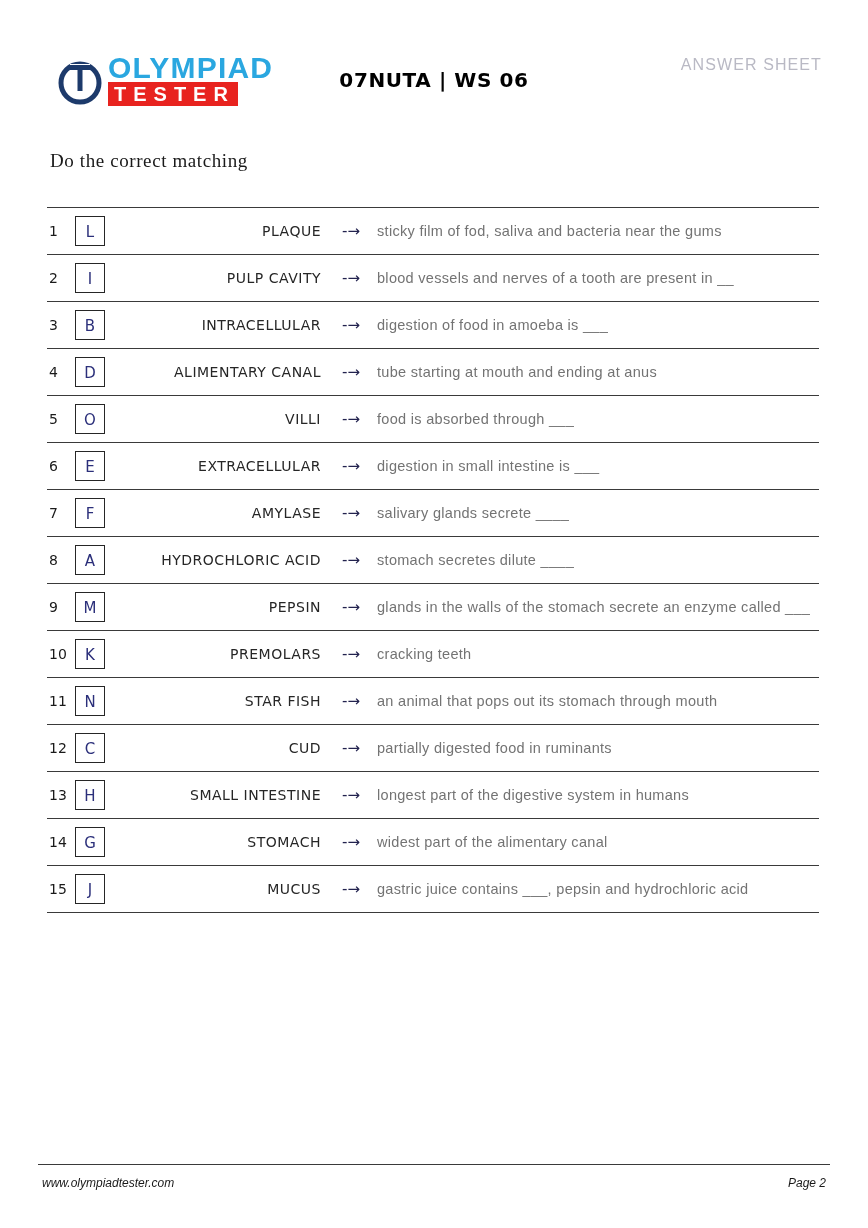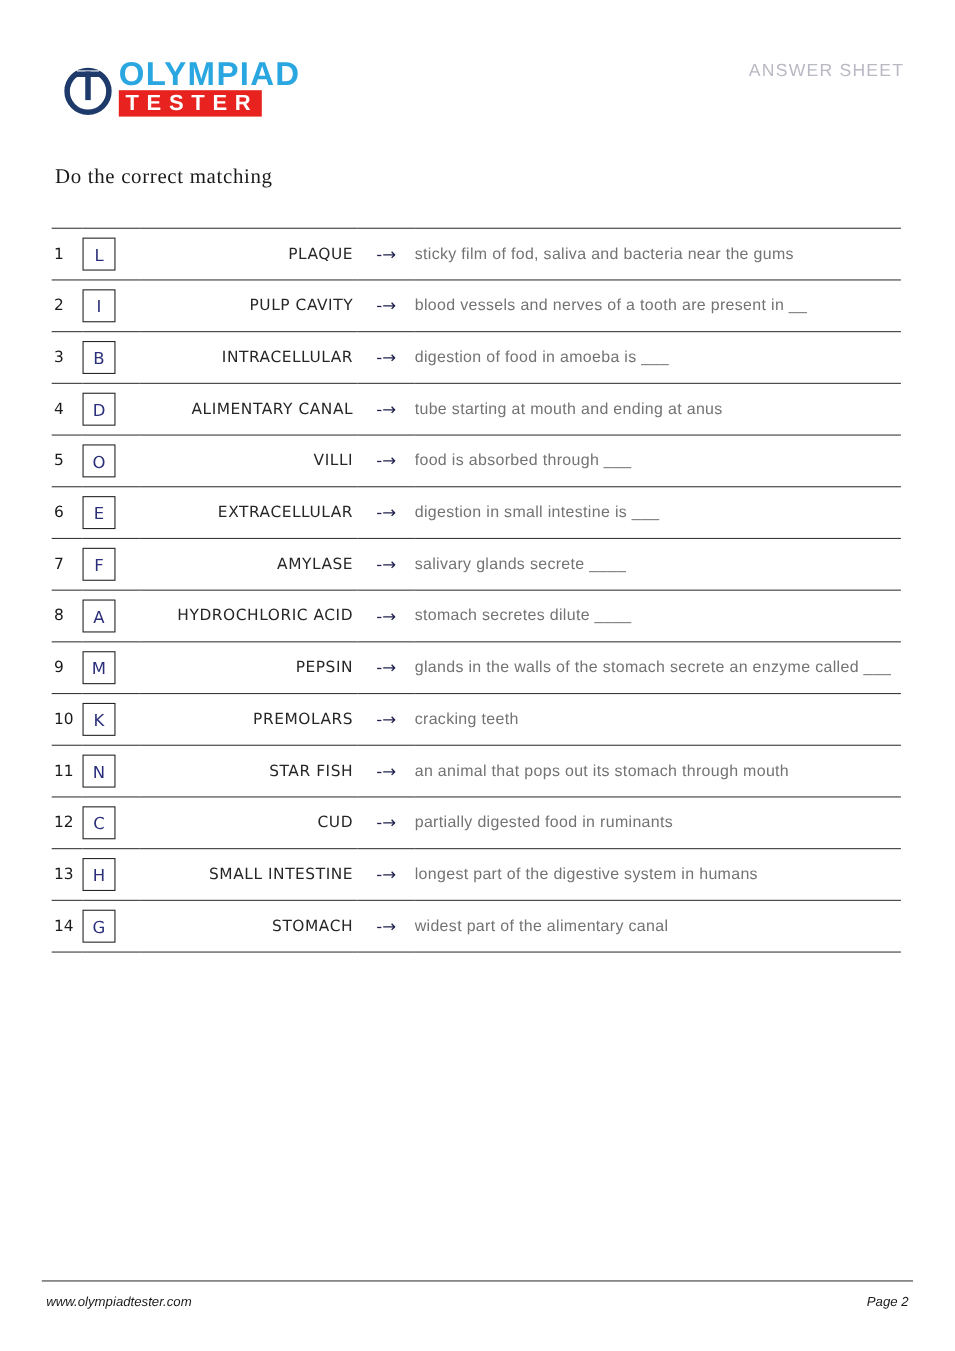--- a/index.html
+++ b/index.html
@@ -228,20 +228,21 @@
           <rect x="13" y="7" width="22" height="5" fill="#1d3a6b"></rect>
           <rect x="21.5" y="7" width="5" height="26" fill="#1d3a6b"></rect>
         </svg>
       </span>
       <div class="logo-text">
         <div class="logo-top">OLYMPIAD</div>
         <div class="logo-bottom">TESTER</div>
       </div>
     </div>
 
+    <div class="doc-title">07NUTA | WS 06</div>
     <div class="answer-sheet-tag">ANSWER SHEET</div>
   </div>
 
   <div class="instruction">Do the correct matching</div>
 
   <table class="match-table">
     <tbody id="match-body">
         <tr>
           <td class="c-num">1</td>
           <td class="c-ans"><span class="ans-box">L</span></td>
@@ -332,20 +333,27 @@
           <td class="c-term">SMALL INTESTINE</td>
           <td class="c-arrow">-→</td>
           <td class="c-desc">longest part of the digestive system in humans</td>
         </tr>
         <tr>
           <td class="c-num">14</td>
           <td class="c-ans"><span class="ans-box">G</span></td>
           <td class="c-term">STOMACH</td>
           <td class="c-arrow">-→</td>
           <td class="c-desc">widest part of the alimentary canal</td>
+        </tr>
+        <tr>
+          <td class="c-num">15</td>
+          <td class="c-ans"><span class="ans-box">J</span></td>
+          <td class="c-term">MUCUS</td>
+          <td class="c-arrow">-→</td>
+          <td class="c-desc">gastric juice contains ___, pepsin and hydrochloric acid</td>
         </tr>
       </tbody>
   </table>
 
   <div class="footer-rule"></div>
   <div class="footer">
     <span class="footer-left">www.olympiadtester.com</span>
     <span class="footer-right">Page 2</span>
   </div>
 

